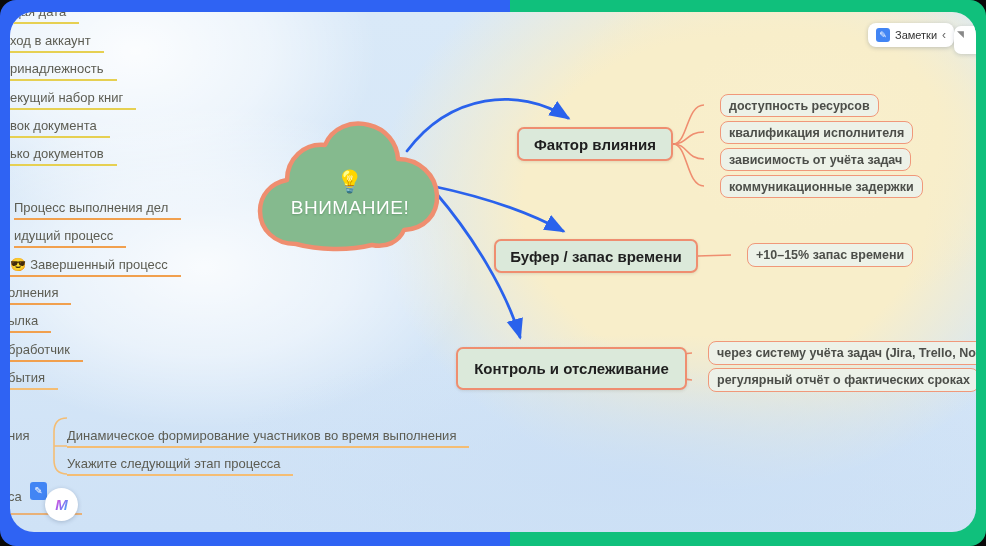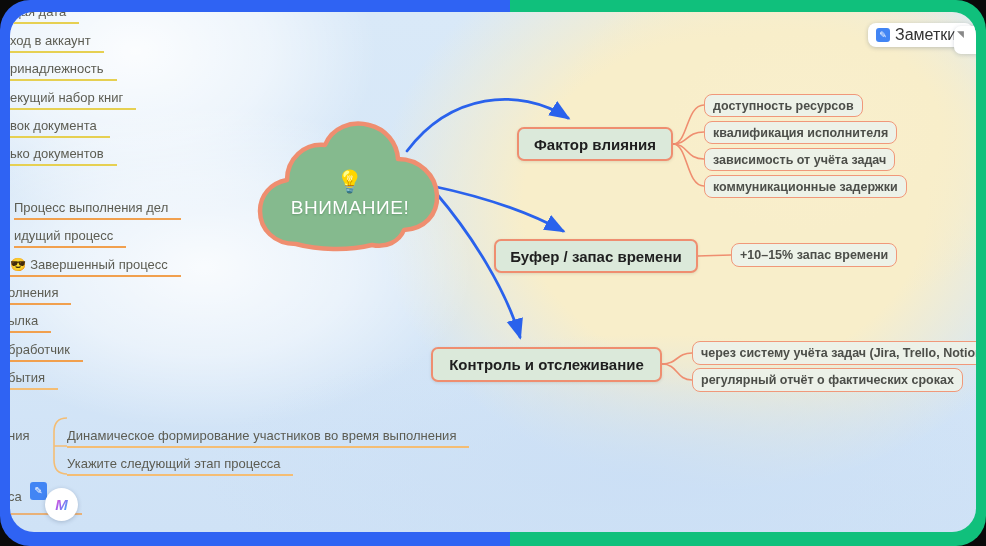--- a/index.html
+++ b/index.html
@@ -1,19 +1,19 @@
 <!DOCTYPE html>
 <html><head>
 <meta charset="utf-8">
 <style>
   html,body{margin:0;padding:0;background:#0a0a0a;}
   *{box-sizing:border-box;}
   body{font-family:"Liberation Sans", sans-serif;}
   .stage{position:relative;width:986px;height:546px;background:#0a0a0a;overflow:hidden;}
-  .frame{position:absolute;inset:0;border-radius:30px;overflow:hidden;}
+  .frame{position:absolute;inset:0;border-radius:16px;overflow:hidden;}
   .frame-left{position:absolute;left:0;top:0;width:510px;height:100%;background:#2f63f3;}
   .frame-right{position:absolute;left:510px;top:0;right:0;height:100%;background:#10c07c;}
   .canvas{position:absolute;left:10px;top:12px;width:966px;height:520px;border-radius:24px;overflow:hidden;background:linear-gradient(180deg,#d9e9f8 0%,#d5e6f7 55%,#cfe2f6 100%);}
   .bg{position:absolute;pointer-events:none;}
   .bg-cream{left:38%;top:-18%;width:72%;height:110%;background:radial-gradient(closest-side,#f8eeca 0%,#f8eeca 58%,rgba(248,238,202,0) 100%);}
   .bg-cream2{right:-8%;top:-12%;width:52%;height:70%;background:radial-gradient(closest-side,#f9efcd 0%,#f8eeca 55%,rgba(248,238,202,0) 100%);}
   .bg-cloud-a{left:-12%;top:-25%;width:50%;height:65%;background:radial-gradient(closest-side,rgba(255,255,255,.9) 0%,rgba(255,255,255,.55) 55%,rgba(255,255,255,0) 100%);}
   .bg-cloud-b{left:-8%;top:18%;width:56%;height:62%;background:radial-gradient(closest-side,rgba(255,255,255,.85) 0%,rgba(255,255,255,.5) 55%,rgba(255,255,255,0) 100%);}
   .bg-blue-bot{left:20%;top:62%;width:90%;height:55%;background:radial-gradient(closest-side,rgba(203,223,245,.9) 0%,rgba(203,223,245,.4) 60%,rgba(203,223,245,0) 100%);}
 
@@ -24,25 +24,25 @@
   .emoji-inline{font-size:13px;margin-right:4px;}
 
   .svg-overlay{position:absolute;left:0;top:0;width:966px;height:520px;pointer-events:none;}
 
   .cloud-wrap{position:absolute;left:242px;top:106px;width:196px;height:140px;}
   .cloud-content{position:absolute;left:242px;top:106px;width:196px;height:140px;display:flex;flex-direction:column;align-items:center;justify-content:center;gap:4px;padding-top:14px;}
   .cloud-label{font-size:19px;font-weight:normal;color:#fff;letter-spacing:.5px;text-shadow:0 1px 2px rgba(60,110,70,.45);}
   .cloud-emoji{font-size:22px;line-height:22px;}
 
   .bnode{position:absolute;background:#dbe9da;border:2px solid #ef8e70;border-radius:7px;display:flex;align-items:center;justify-content:center;font-weight:bold;color:#1f1f1f;font-size:15px;box-shadow:0 1px 3px rgba(90,80,60,.15);}
-  .cnode{position:absolute;background:rgba(236,241,233,.95);border:1.5px solid #f0987a;border-radius:8px;display:flex;align-items:center;justify-content:center;color:#4c4e49;font-size:12.5px;font-weight:600;padding:0 8px;white-space:nowrap;}
+  .cnode{position:absolute;background:rgba(236,241,233,.95);border:1.5px solid #f0987a;border-radius:8px;display:flex;align-items:center;justify-content:center;color:#4c4e49;font-size:12.5px;font-weight:600;padding:0 8px;white-space:nowrap;margin-left:16px;}
 
   .notes-btn{position:absolute;left:858px;top:11px;height:24px;background:#fff;border-radius:8px;box-shadow:0 1px 4px rgba(40,60,90,.25);display:flex;align-items:center;gap:5px;padding:0 8px;cursor:pointer;}
   .notes-ico{width:14px;height:14px;border-radius:3px;background:#4285f4;color:#fff;font-size:9px;line-height:14px;text-align:center;}
-  .notes-label{font-size:16px;color:#333;}
+  .notes-label{font-size:11px;color:#333;}
   .notes-chev{font-size:12px;color:#666;line-height:12px;}
   .edge-panel{position:absolute;left:944px;top:14px;width:28px;height:28px;background:#fff;border-radius:7px;box-shadow:0 1px 4px rgba(40,60,90,.2);color:#888;font-size:9px;display:flex;align-items:flex-start;justify-content:flex-start;padding:3px;}
 
   .bottom-note-ico{position:absolute;left:20px;top:470px;width:17px;height:18px;border-radius:3px;background:#4285f4;color:#fff;font-size:10px;line-height:18px;text-align:center;}
   .miro-avatar{position:absolute;left:35px;top:476px;width:33px;height:33px;border-radius:50%;background:#fff;box-shadow:0 1px 4px rgba(40,60,90,.25);display:flex;align-items:center;justify-content:center;}
   .miro-m{font-weight:bold;font-style:italic;font-size:15px;background:linear-gradient(120deg,#ff5fc8 0%,#9a5cf0 45%,#35c8f5 100%);-webkit-background-clip:text;background-clip:text;color:transparent;}
 </style>
 </head>
 <body>
 
@@ -140,21 +140,21 @@
           <span>коммуникационные задержки</span>
         </div>
 
       <div class="bnode" style="left:484px;top:227px;width:204px;height:34px">
           <span>Буфер / запас времени</span>
         </div>
       <div class="cnode" style="left:721px;top:231px;height:24px">
           <span>+10–15% запас времени</span>
         </div>
 
-      <div class="bnode" style="left:421px;top:335px;width:231px;height:35px">
+      <div class="bnode" style="left:446px;top:335px;width:231px;height:43px">
           <span>Контроль и отслеживание</span>
         </div>
       <div class="cnode" style="left:682px;top:329px;height:24px">
           <span>через систему учёта задач (Jira, Trello, Notion)</span>
         </div>
       <div class="cnode" style="left:682px;top:356px;height:24px">
           <span>регулярный отчёт о фактических сроках</span>
         </div>
 
       <div class="notes-btn">

